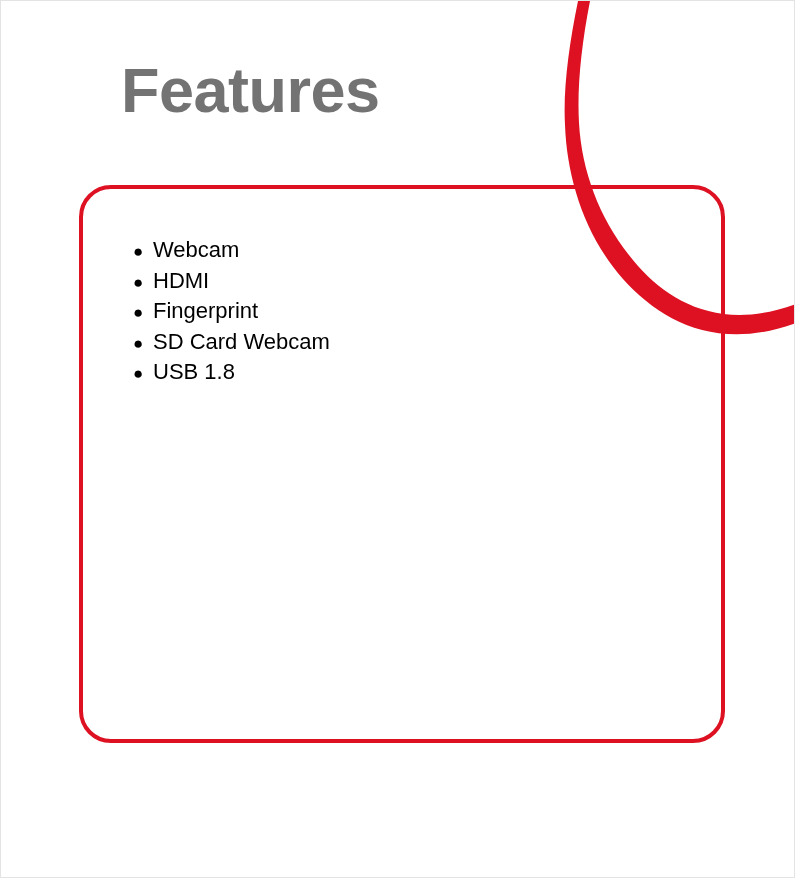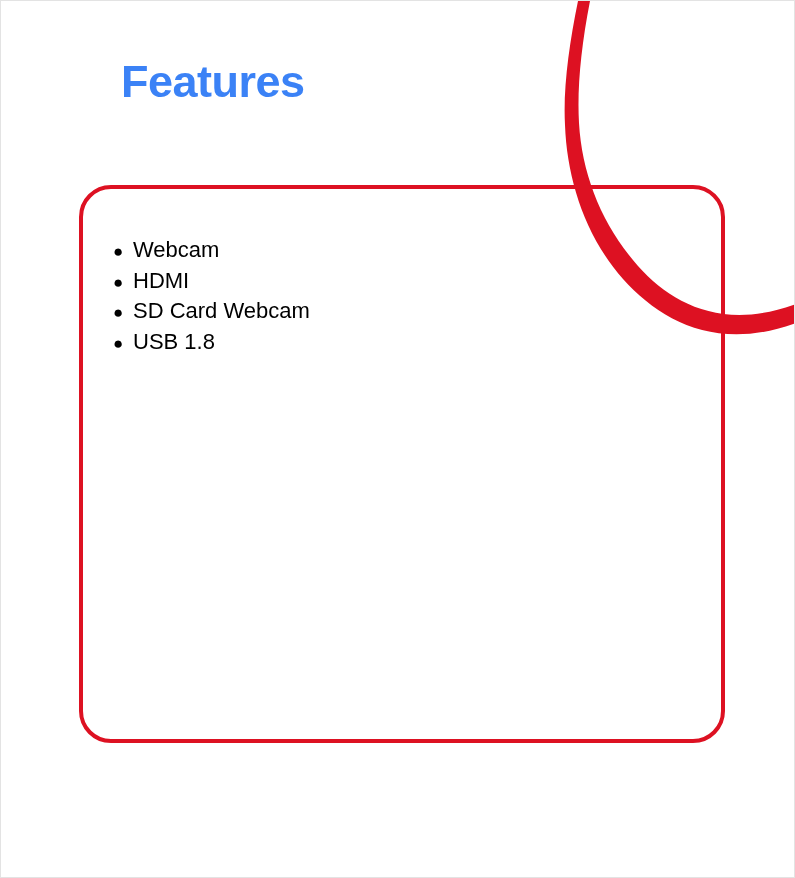--- a/index.html
+++ b/index.html
@@ -43,24 +43,24 @@
     box-sizing: border-box;
     background: transparent;
   }
 
   
   #page-title {
     position: absolute;
     left: 120px;
     top: 58px;
     margin: 0;
-    font-size: 45px;
+    font-size: 63px;
     line-height: 1;
     font-weight: bold;
-    color: #3b82f6;
+    color: #737373;
     letter-spacing: -0.5px;
     white-space: nowrap;
   }
 
   
   #feature-list {
     position: absolute;
     left: 112px;
     top: 234px;
     margin: 0;
@@ -68,20 +68,21 @@
     list-style: none;
     width: 560px;
   }
   #feature-list li {
     display: block;
     height: 30.6px;
     line-height: 30.6px;
     font-size: 22px;
     color: #000000;
     white-space: nowrap;
+    margin-left: 20px;
   }
   #feature-list li .bullet {
     display: inline-block;
     width: 20px;
     font-size: 17px;
     color: #000000;
     vertical-align: baseline;
   }
   #feature-list li .item-label {
     display: inline-block;
@@ -119,20 +120,23 @@
   <div id="feature-frame"></div>
 
   <ul id="feature-list">
     <li>
       <span class="bullet">●</span><span class="item-label">Webcam</span>
     </li>
     <li>
       <span class="bullet">●</span><span class="item-label">HDMI</span>
     </li>
     <li>
+      <span class="bullet">●</span><span class="item-label">Fingerprint</span>
+    </li>
+    <li>
       <span class="bullet">●</span><span class="item-label">SD Card Webcam</span>
     </li>
     <li>
       <span class="bullet">●</span><span class="item-label">USB 1.8</span>
     </li>
   </ul>
 
 </div>
 
 </body></html>

